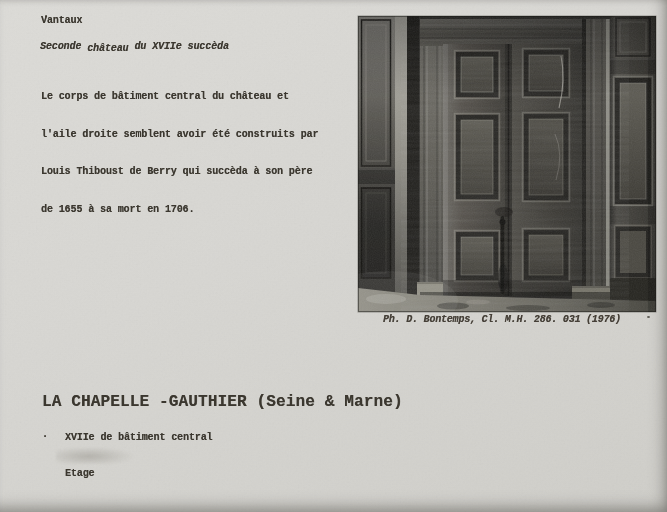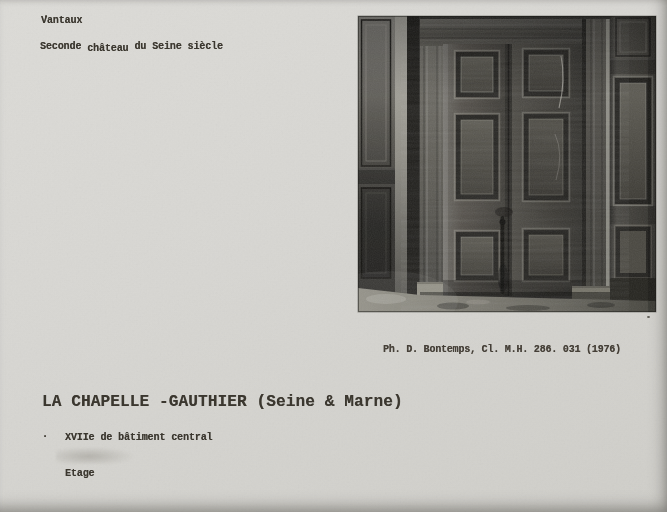--- a/index.html
+++ b/index.html
@@ -17,26 +17,26 @@
   }
   .paper-noise { position:absolute; inset:0; pointer-events:none; }
   .tw {
     position:absolute; font-weight:700; font-size:10px; letter-spacing:-0.1px;
     line-height:12.5px; white-space:pre;
     text-shadow: 0.2px 0.2px 0.6px rgba(59,55,47,0.65);
   }
   .title    { left:41px; top:15px;text-align:center; }
   .subtitle { left:40px; top:41px; }
   .subtitle .drop { position:relative; top:1.5px; display:inline; }
-  .subtitle span { white-space:pre; }
+  .subtitle span { white-space:pre;font-style:italic; }
   .mark-top  { left:43px; top:9px;  font-size:10px; }
   .mark-idx  { left:42px; top:429px; font-size:10px; }
   .desc { left:41px; top:66px; }
   .ref  { left:41px; top:124.5px; line-height:13.4px; }
-  .caption { left:383px; top:344px; color:#453f37; letter-spacing:-0.2px; }
+  .caption { left:383px; top:314px; color:#453f37; letter-spacing:-0.2px;font-style:italic; }
   .index-heading { left:42px; top:396px; font-size:16px; letter-spacing:0.15px; }
   .index-items { left:65px; top:409px; line-height:11.7px; }
   .photo {
     position:absolute; left:358px; top:16px; width:298px; height:296px; margin:0;
     box-shadow: 0 0 0 0.5px rgba(40,40,36,0.4);
   }
   .photo svg { display:block; width:298px; height:296px; }
   .smudge {
     position:absolute; left:56px; top:447px; width:78px; height:17px;
     background: radial-gradient(ellipse at 42% 55%, rgba(108,104,94,0.30), rgba(108,104,94,0) 72%);
@@ -55,22 +55,28 @@
   <svg class="paper-noise" width="667" height="512">
     <filter id="pnoise">
       <feTurbulence type="fractalNoise" baseFrequency="0.55" numOctaves="2" seed="7"></feTurbulence>
       <feColorMatrix type="saturate" values="0"></feColorMatrix>
     </filter>
     <rect width="667" height="512" filter="url(#pnoise)" opacity="0.055"></rect>
   </svg>
 
   <div class="tw mark-top">.</div>
   <div class="tw title">Vantaux</div>
-  <div class="tw subtitle"><span>Seconde </span><span class="drop">château</span><span> du Seine siècle</span></div>
-
+  <div class="tw subtitle"><span>Seconde </span><span class="drop">château</span><span> du XVIIe succèda</span></div>
+
+  <div class="tw desc">
+    <div>Le corps de bâtiment central du château et</div>
+    <div>l'aile droite semblent avoir été construits par</div>
+    <div>Louis Thiboust de Berry qui succèda à son père</div>
+    <div>de 1655 à sa mort en 1706.</div>
+  </div>
 
 
   <figure class="photo">
     <svg viewBox="0 0 298 296" preserveAspectRatio="none">
       <defs>
         <linearGradient id="gLpan" x1="0" y1="0" x2="0" y2="1">
           <stop offset="0" stop-color="#96948e"></stop>
             <stop offset="0.35" stop-color="#615f59"></stop>
           <stop offset="0.7" stop-color="#343330"></stop>
             <stop offset="1" stop-color="#2c2b28"></stop>

